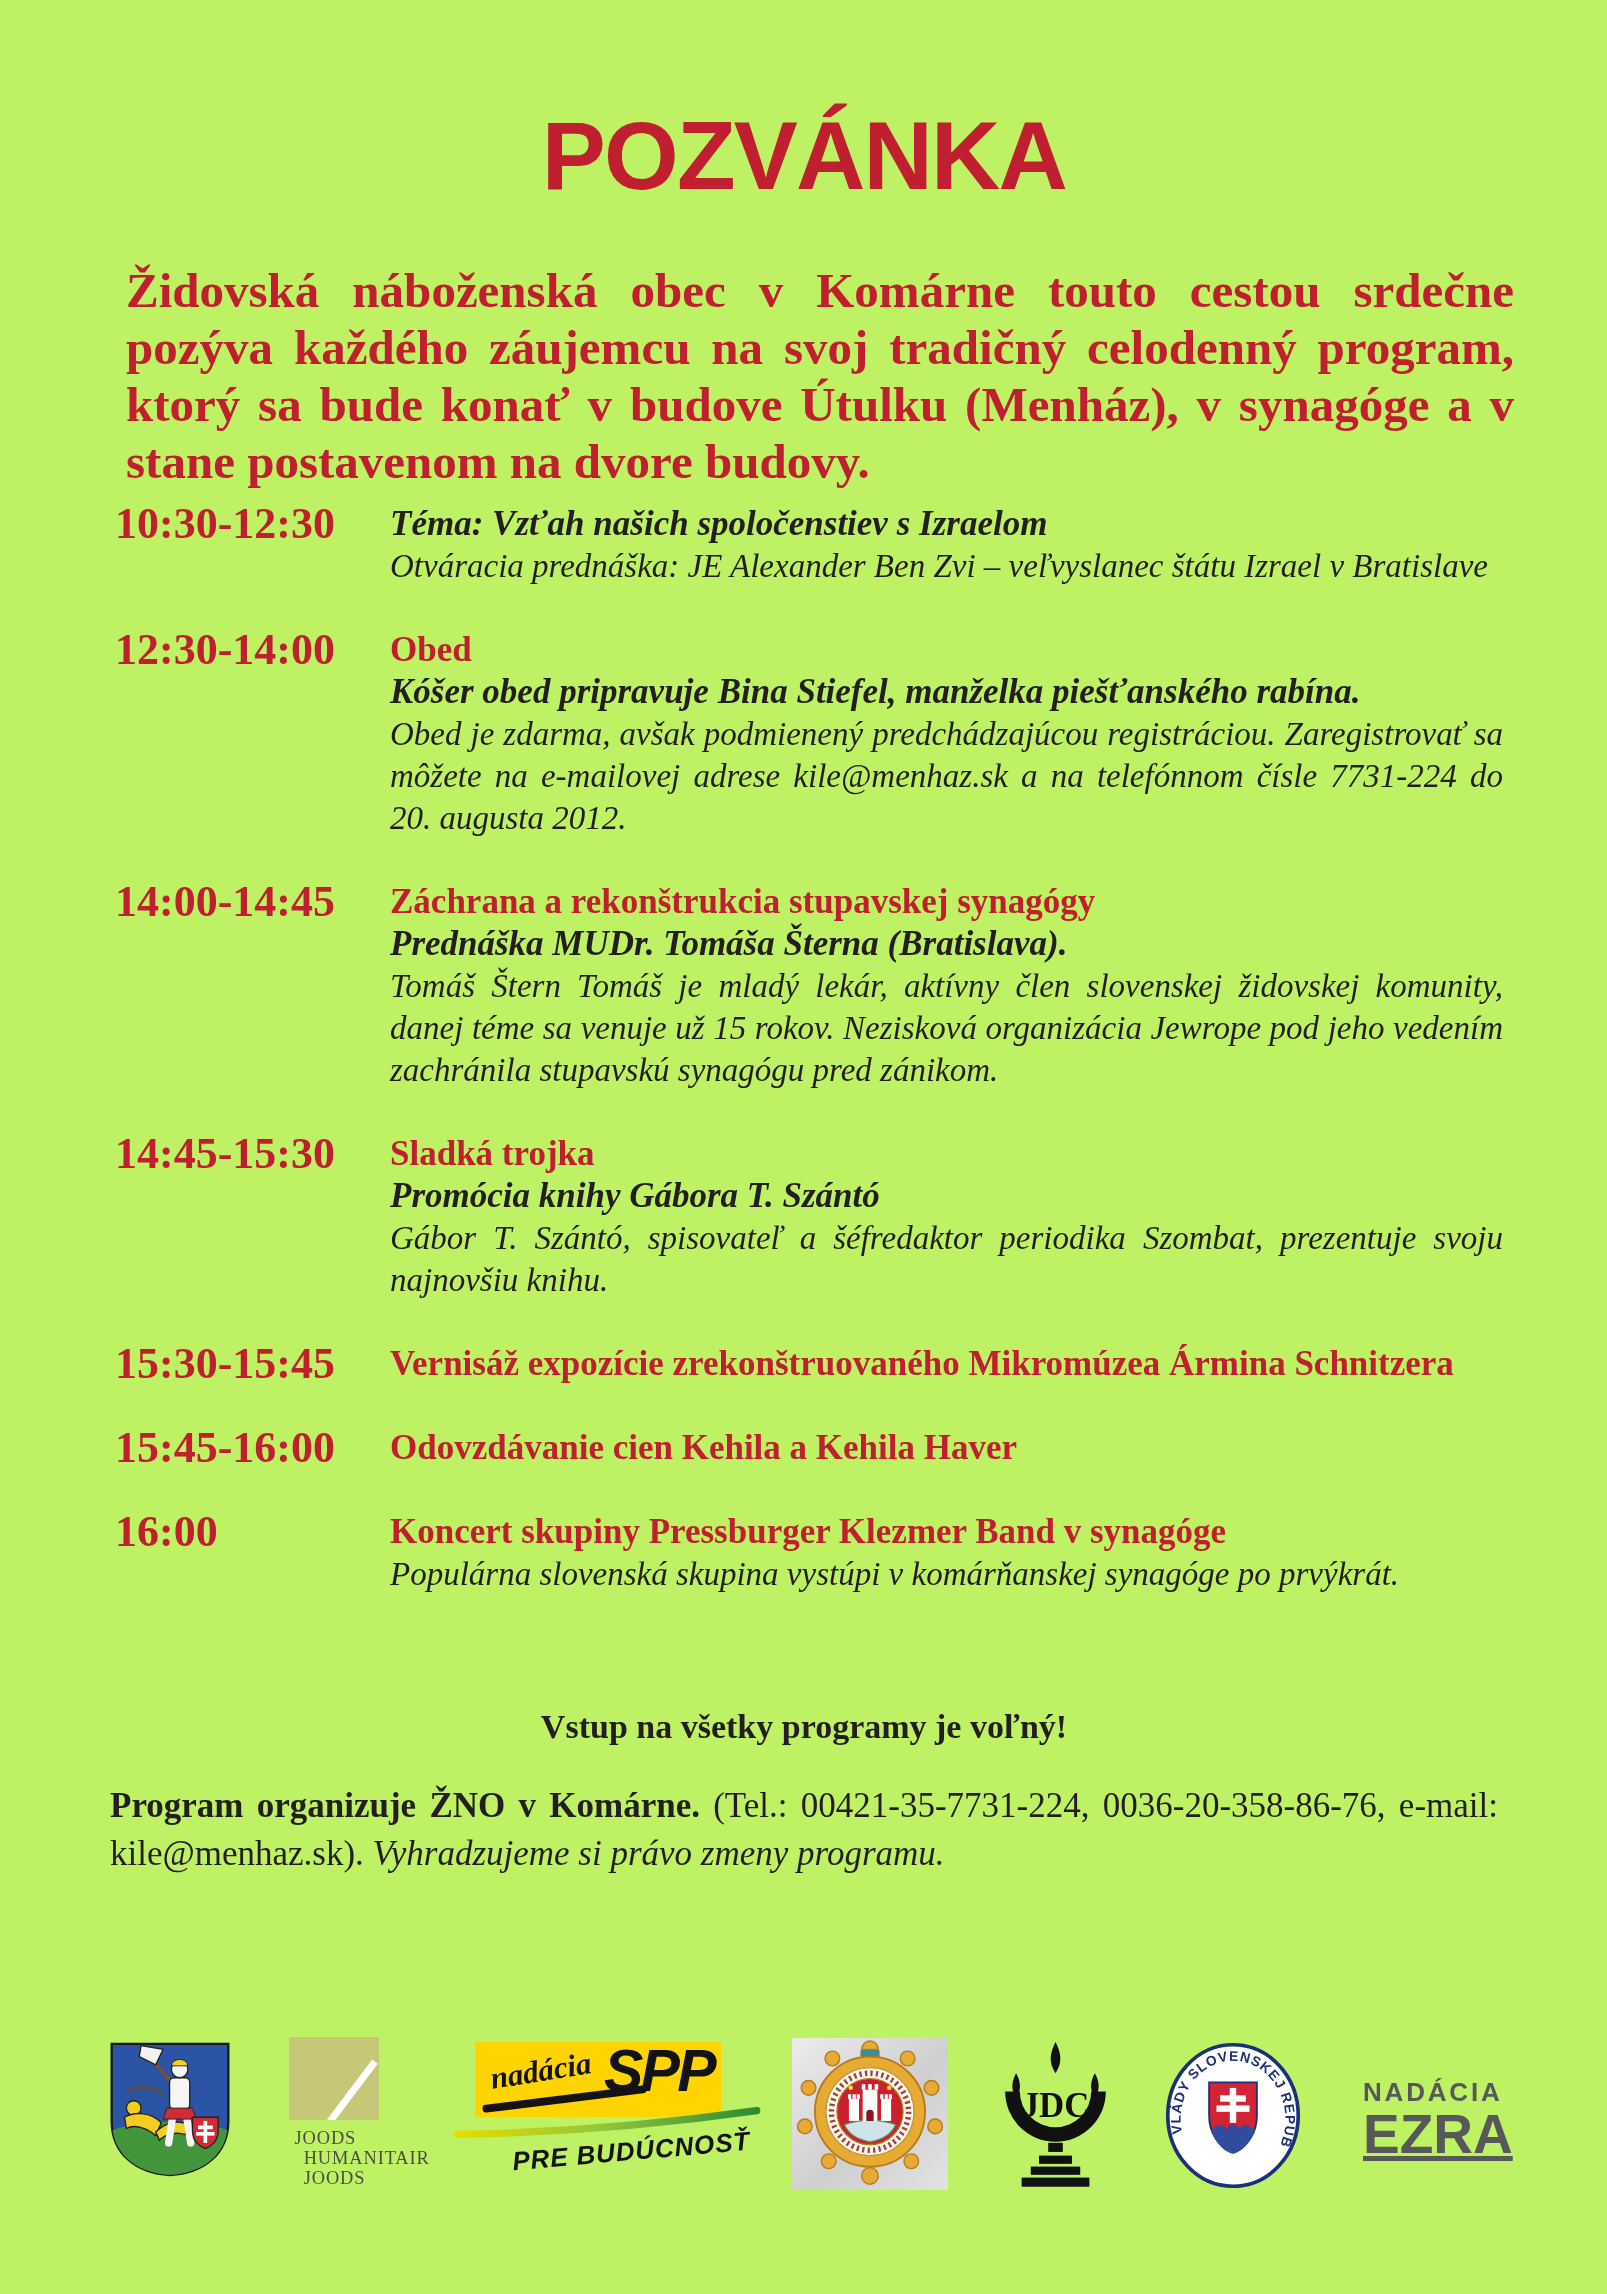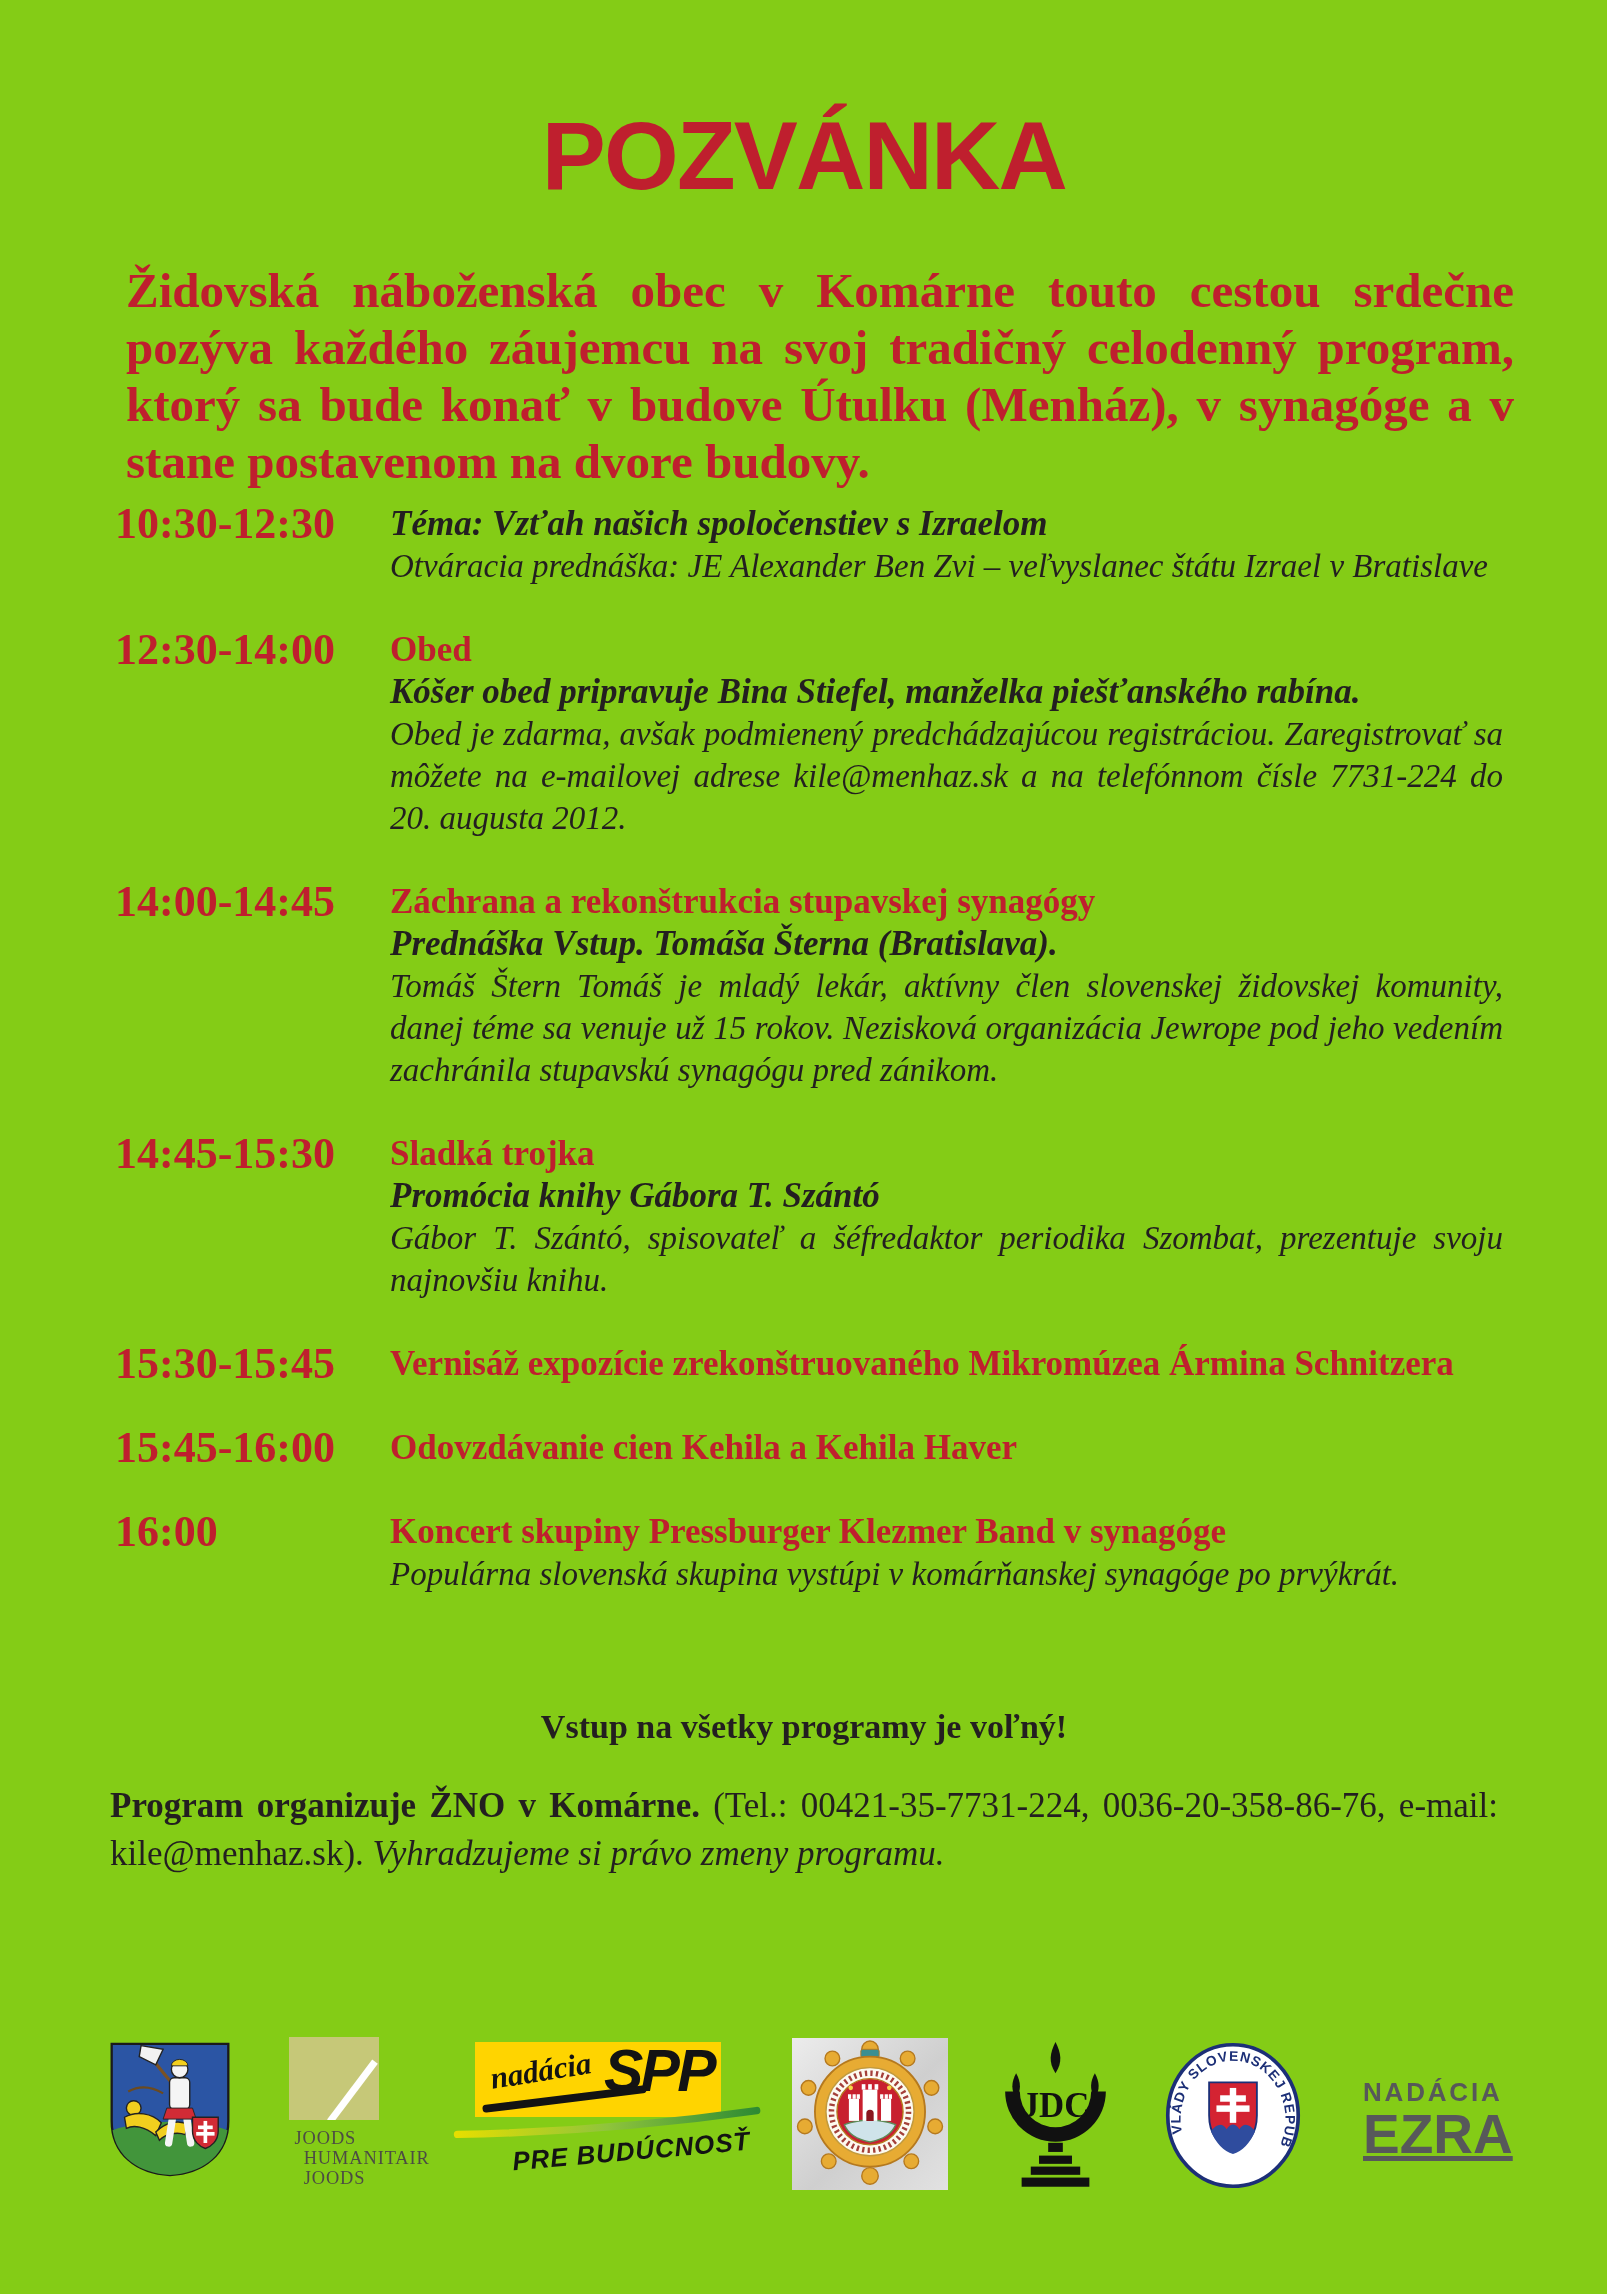--- a/index.html
+++ b/index.html
@@ -3,21 +3,21 @@
 <meta charset="utf-8">
 <style>
   :root{
     --red:#bf1f2e;
     --ink:#231f20;
   }
   html,body{margin:0;padding:0;background:#ffffff;}
   .page{
     position:relative;
     width:1608px;height:2295px;
-    background:#84cc16;
+    background:#bef264;
     font-family:"Liberation Serif",serif;
     color:var(--ink);
     overflow:hidden;
   }
   .doc-title{
     position:absolute;top:101px;left:0;width:100%;
     margin:0;text-align:center;
     font-family:"Liberation Sans",sans-serif;
     font-weight:bold;font-size:96px;letter-spacing:-1.8px;
     color:var(--red);
@@ -110,21 +110,21 @@
         <div class="event-title">Obed</div>
         <div class="event-subtitle">Kóšer obed pripravuje Bina Stiefel, manželka piešťanského rabína.</div>
         <div class="event-desc">Obed je zdarma, avšak podmienený predchádzajúcou registráciou. Zaregistrovať sa môžete na e-mailovej adrese kile@menhaz.sk a na telefónnom čísle 7731-224 do 20. augusta 2012.</div>
       </div>
     </div>
 
     <div class="srow">
       <div class="stime">14:00-14:45</div>
       <div class="scontent">
         <div class="event-title">Záchrana a rekonštrukcia stupavskej synagógy</div>
-        <div class="event-subtitle">Prednáška Vstup. Tomáša Šterna (Bratislava).</div>
+        <div class="event-subtitle">Prednáška MUDr. Tomáša Šterna (Bratislava).</div>
         <div class="event-desc">Tomáš Štern Tomáš je mladý lekár, aktívny člen slovenskej židovskej komunity, danej téme sa venuje už 15 rokov. Nezisková organizácia Jewrope pod jeho vedením zachránila stupavskú synagógu pred zánikom.</div>
       </div>
     </div>
 
     <div class="srow">
       <div class="stime">14:45-15:30</div>
       <div class="scontent">
         <div class="event-title">Sladká trojka</div>
         <div class="event-subtitle">Promócia knihy Gábora T. Szántó</div>
         <div class="event-desc">Gábor T. Szántó, spisovateľ a šéfredaktor periodika Szombat, prezentuje svoju najnovšiu knihu.</div>

